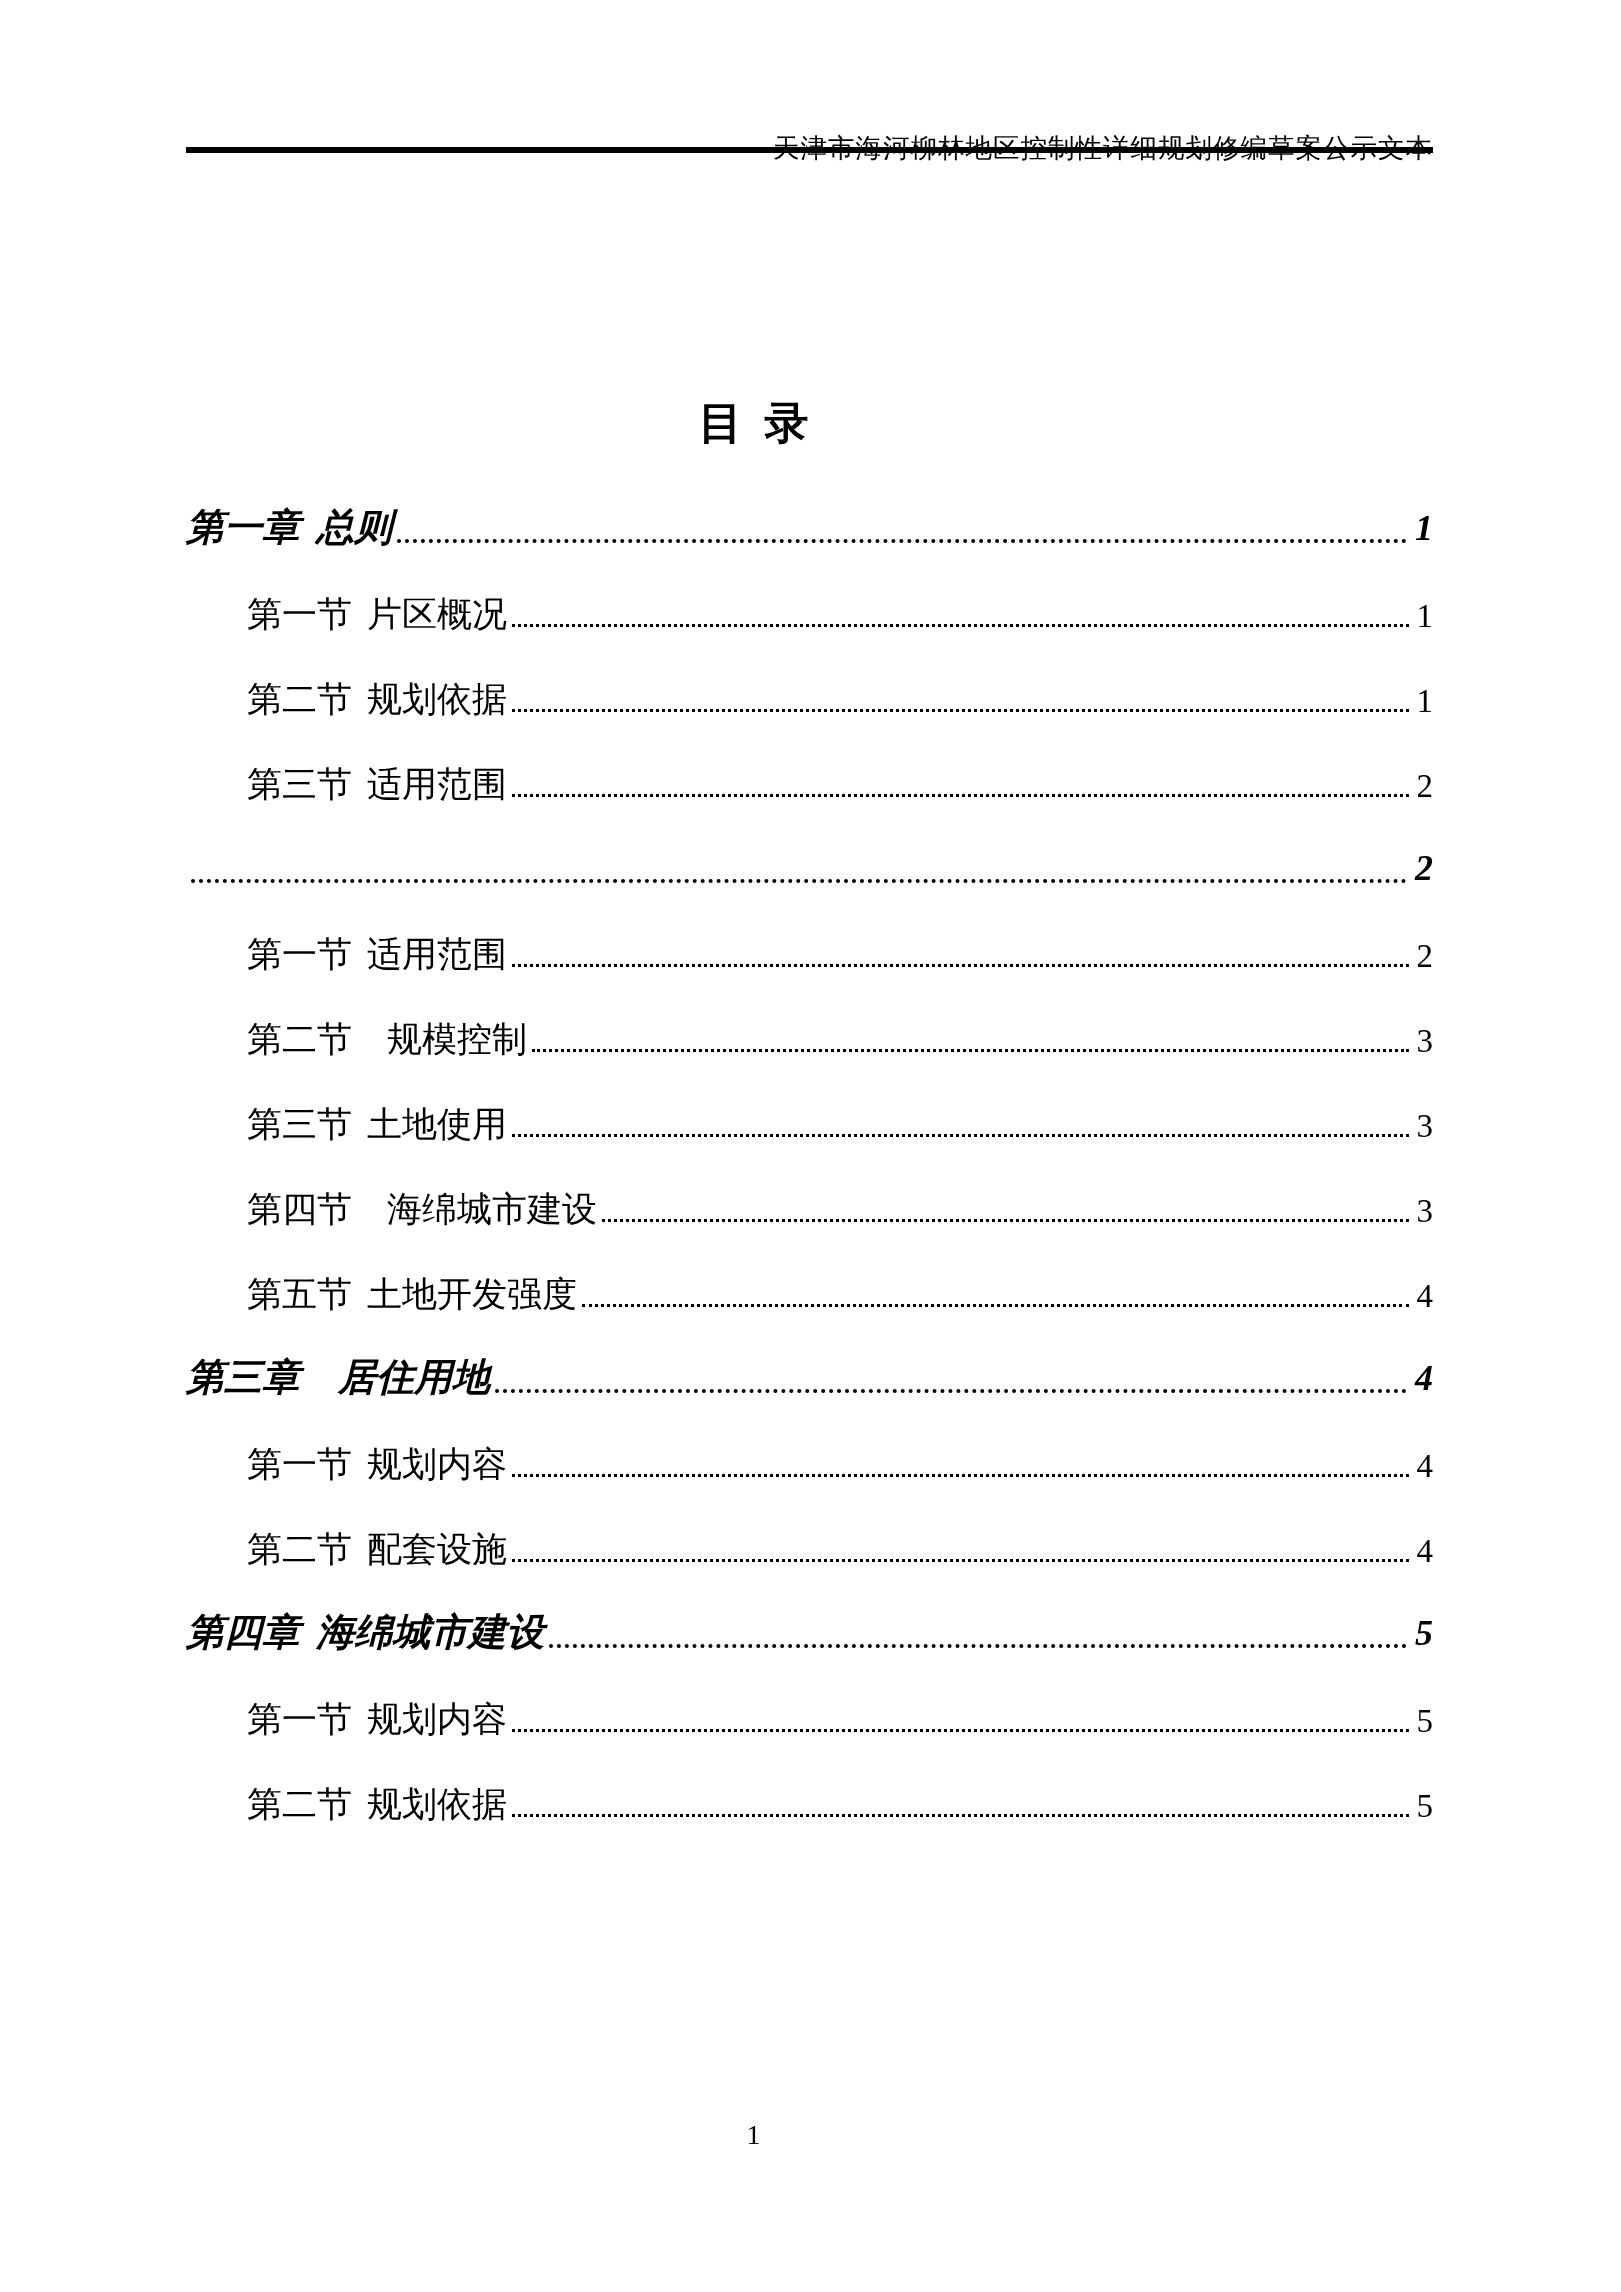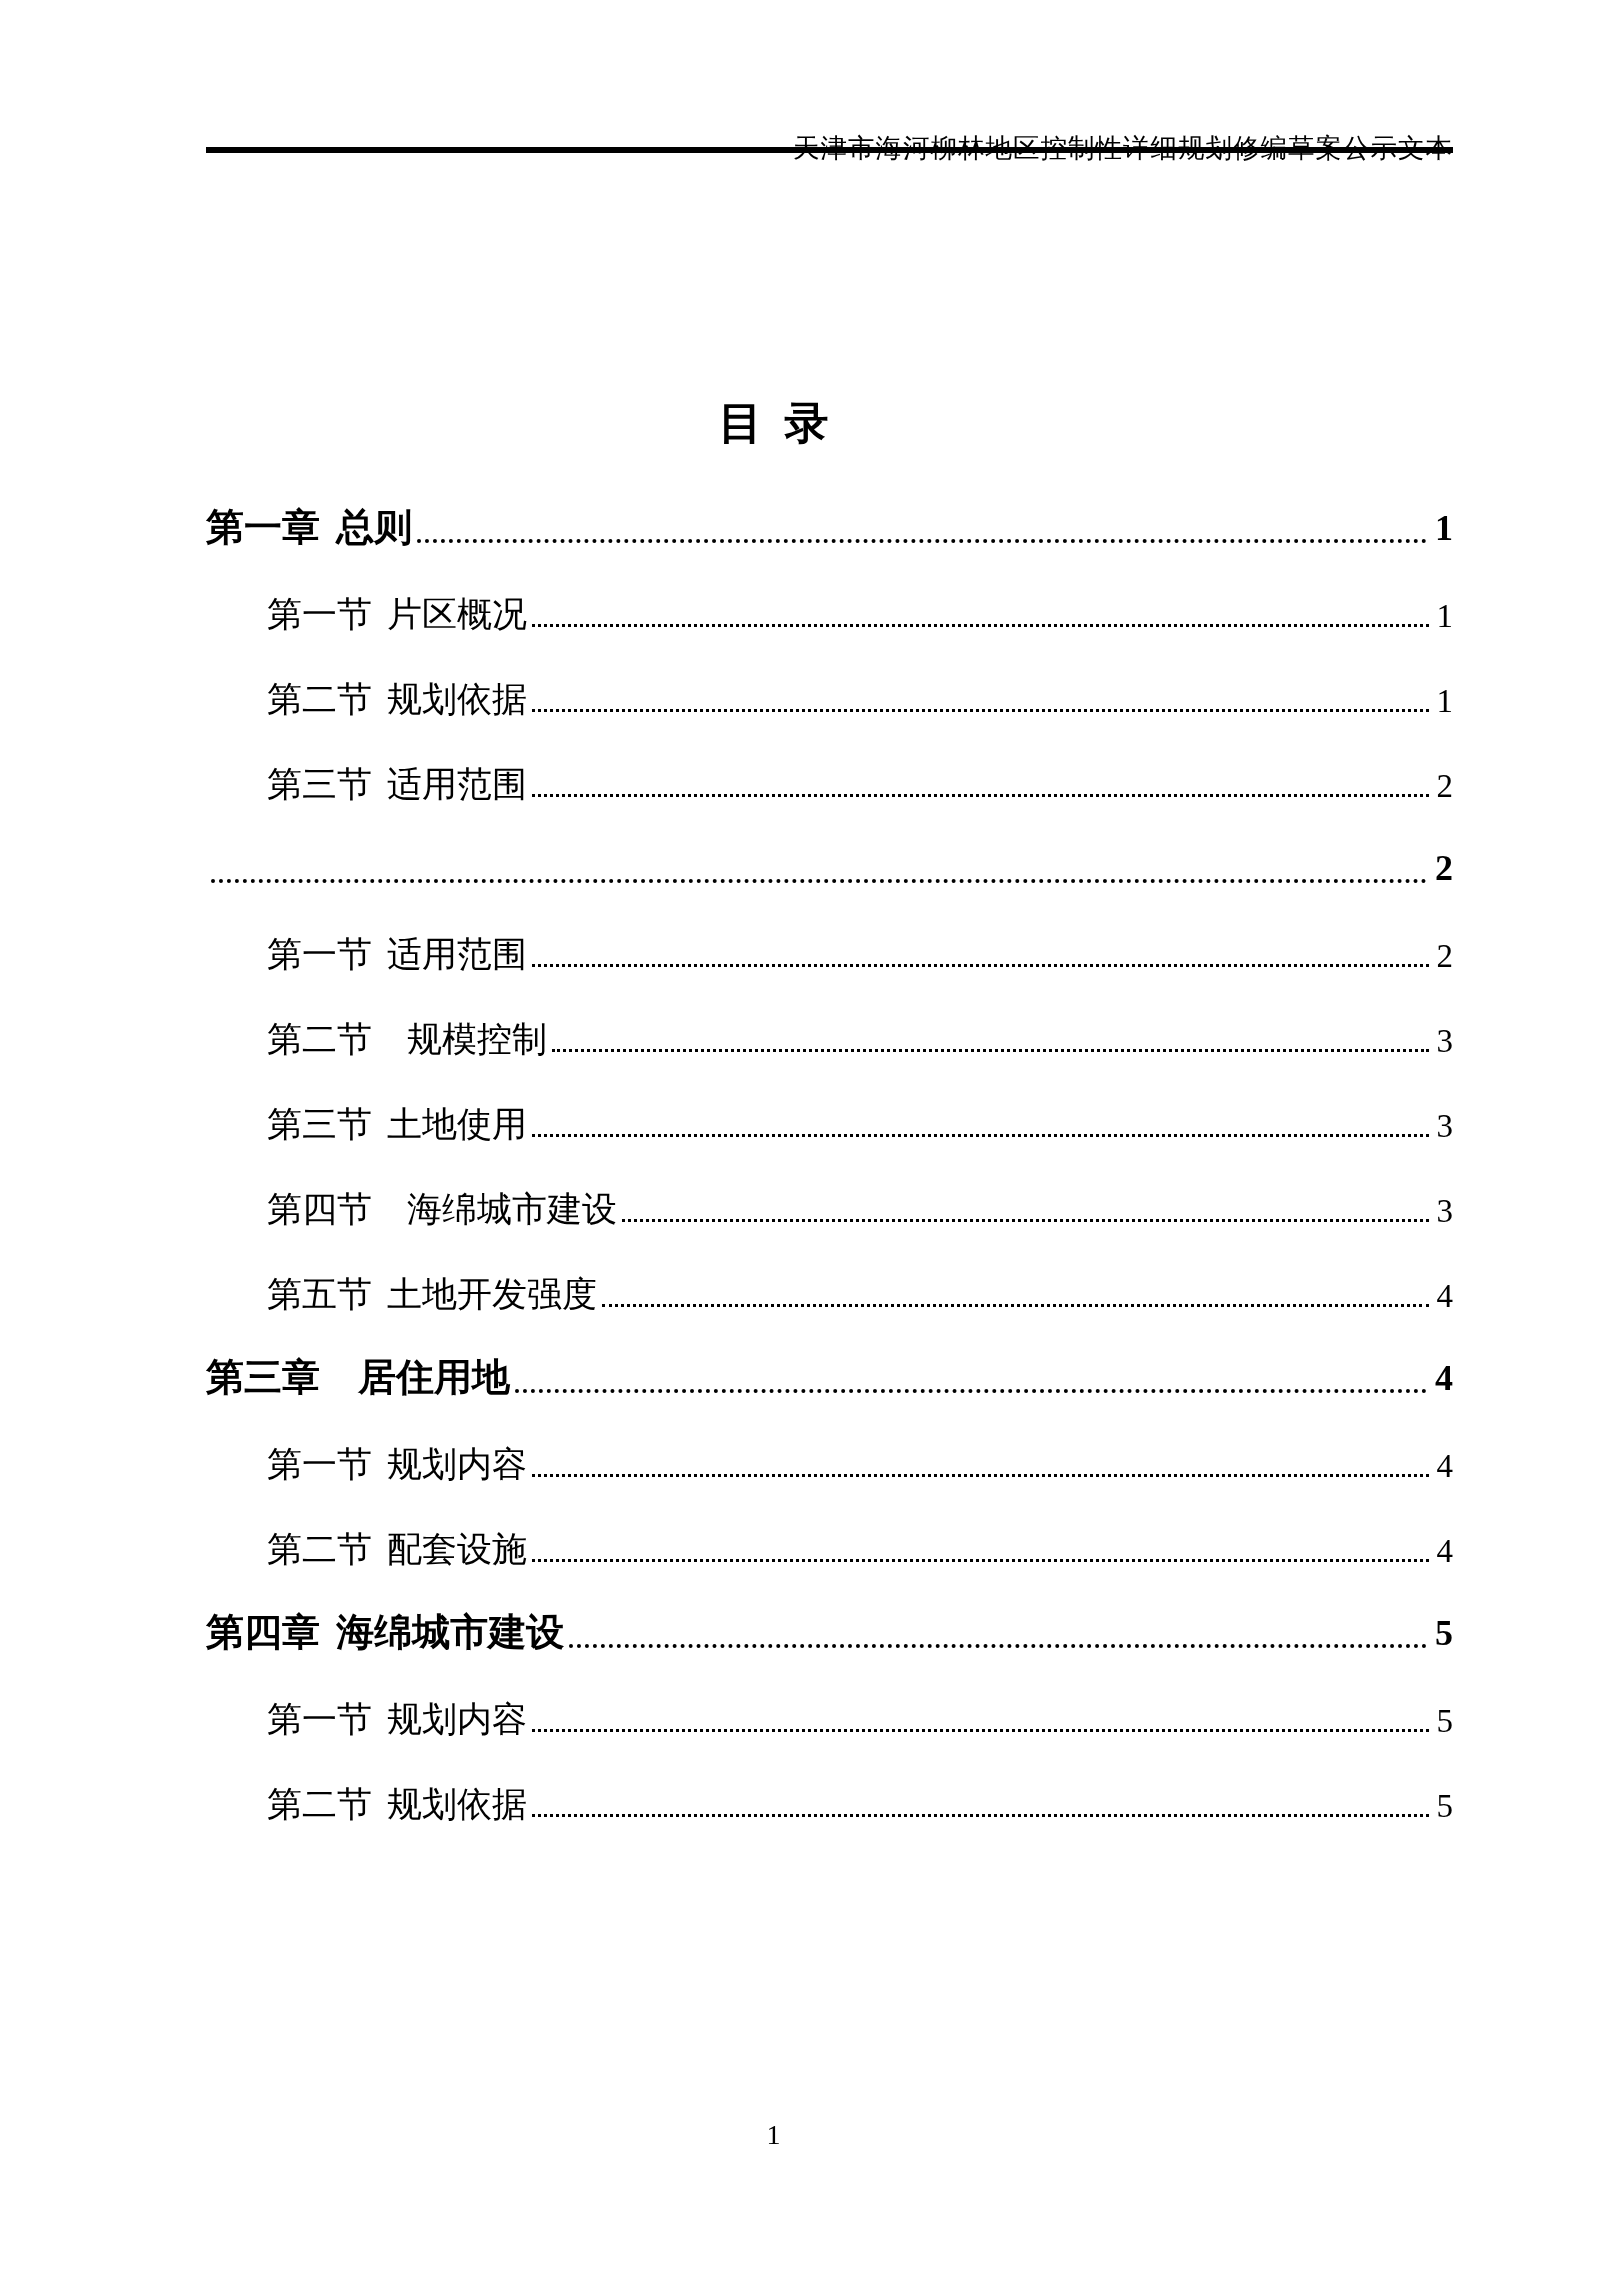--- a/index.html
+++ b/index.html
@@ -8,21 +8,20 @@
     background: #ffffff;
   }
   .page {
     position: relative;
     width: 1507px;
     height: 2293px;
     background: #ffffff;
     color: #000000;
     font-family: "Liberation Serif", "DejaVu Serif", serif;
     overflow: hidden;
-    margin-left: 20px;
   }
   .header {
     position: absolute;
     top: 99px;
     left: 186px;
     width: 1247px;
     text-align: right;
     font-size: 26.5px;
     line-height: 1.25;
     letter-spacing: 1px;
@@ -55,20 +54,21 @@
   }
   .toc-row {
     display: flex;
     align-items: flex-end;
     height: 47px;
     margin-bottom: 38px;
   }
   .toc-row.level1 {
     font-weight: 700;
     font-size: 38px;
+    font-style: italic;
   }
   .toc-row.level2 {
     font-size: 35px;
     padding-left: 61px;
   }
   .toc-label {
     white-space: pre;
     word-spacing: 0.18em;
     line-height: 1.1;
   }

